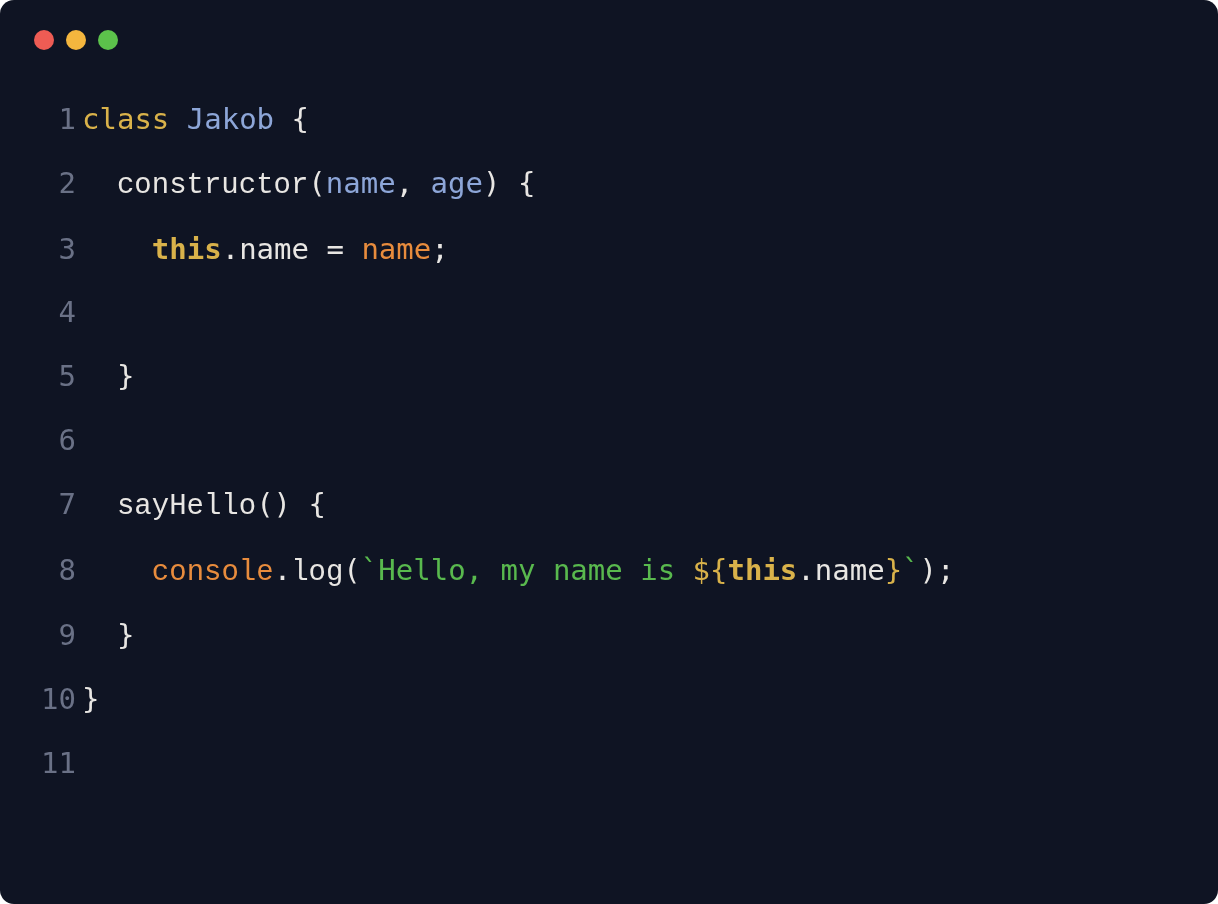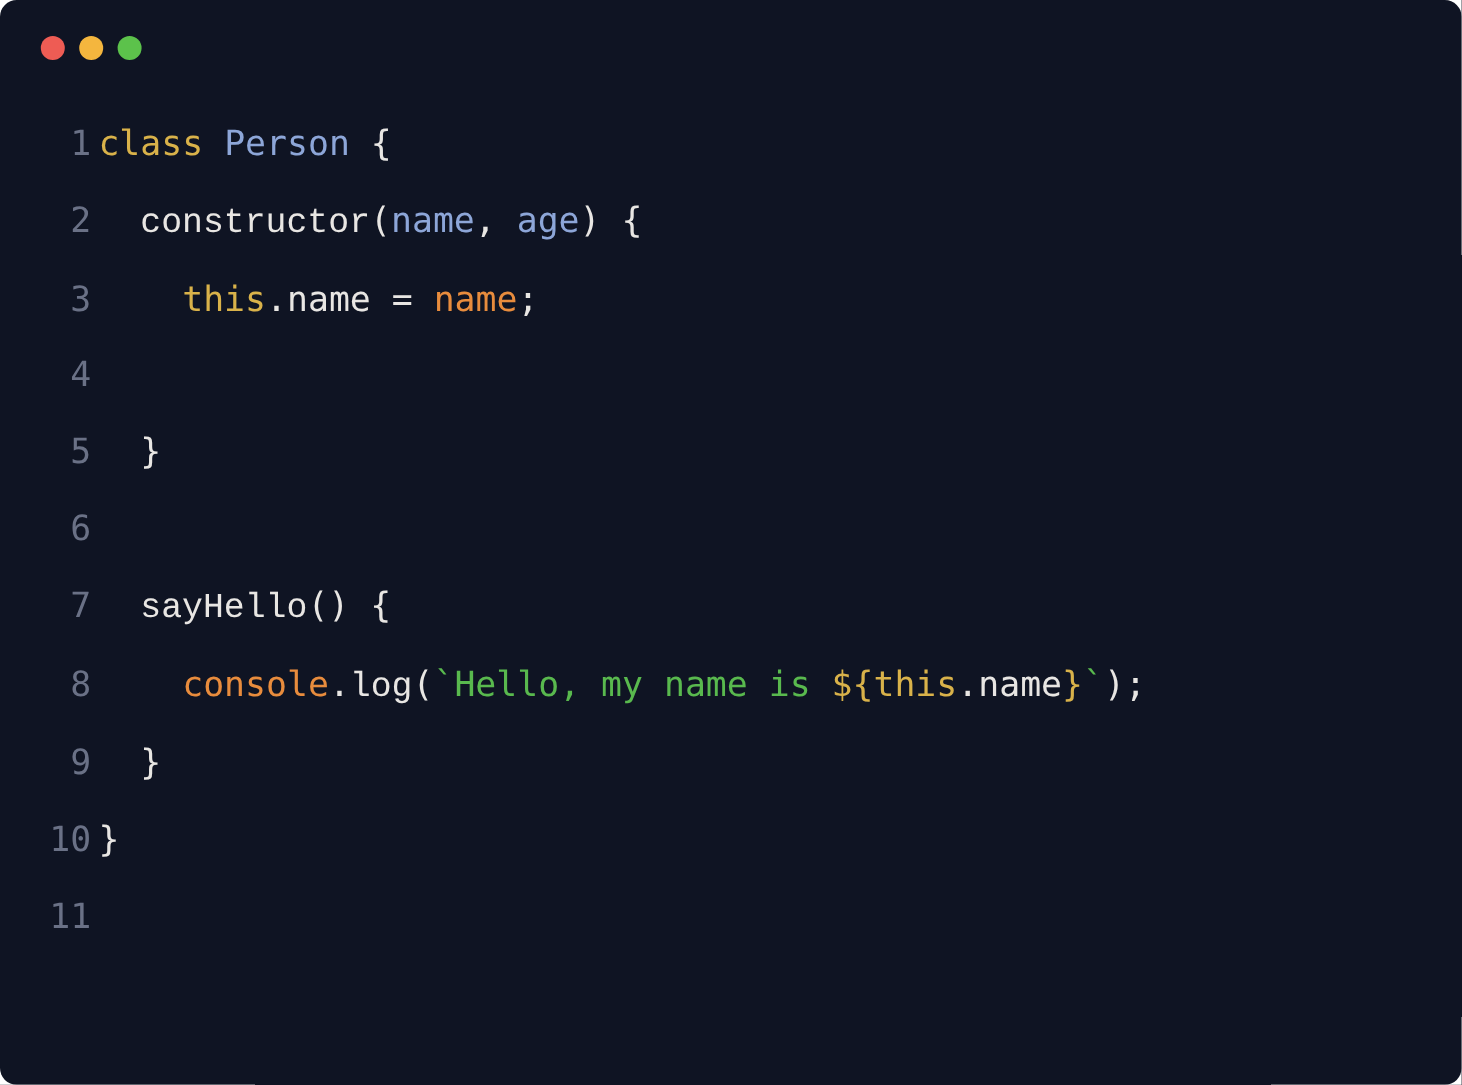--- a/index.html
+++ b/index.html
@@ -52,40 +52,40 @@
     user-select: none;
   }
   .content {
     color: #e8e6e3;
   }
   .kw-class { color: #d9b24a; }
   .class-name { color: #8da6d8; }
   .punct { color: #e8e6e3; }
   .fn-name { color: #e8e6e3; font-family: Liberation Mono, monospace; }
   .param { color: #8da6d8; }
-  .this-kw { color: #d9b24a; }
+  .this-kw { color: #d9b24a; font-weight: bold; }
   .prop { color: #e8e6e3; }
   .var-ref { color: #e88c3d; }
-  .obj-ref { color: #e88c3d; }
+  .obj-ref { color: #e88c3d; font-family: Liberation Mono, monospace; }
   .string { color: #59b94e; }
   .interp-open { color: #d9b24a; }
   .interp-close { color: #d9b24a; }
   .comment { color: #6a7186; }
 </style>
 </head>
 <body>
 
 <div class="window">
   <div class="titlebar">
     <div class="dot red"></div>
     <div class="dot yellow"></div>
     <div class="dot green"></div>
   </div>
   <div class="code" id="code">
-      <div class="line"><span class="lineno">1</span><span class="content"><span class="kw-class">class</span><span class="punct"> </span><span class="class-name">Person</span><span class="punct"> {</span></span></div>
+      <div class="line"><span class="lineno">1</span><span class="content"><span class="kw-class">class</span><span class="punct"> </span><span class="class-name">Jakob</span><span class="punct"> {</span></span></div>
       <div class="line"><span class="lineno">2</span><span class="content"><span class="punct">  </span><span class="fn-name">constructor</span><span class="punct">(</span><span class="param">name</span><span class="punct">, </span><span class="param">age</span><span class="punct">) {</span></span></div>
       <div class="line"><span class="lineno">3</span><span class="content"><span class="punct">    </span><span class="this-kw">this</span><span class="punct">.</span><span class="prop">name</span><span class="punct"> = </span><span class="var-ref">name</span><span class="punct">;</span></span></div>
       <div class="line"><span class="lineno">4</span></div>
       <div class="line"><span class="lineno">5</span><span class="content"><span class="punct">  }</span></span></div>
       <div class="line"><span class="lineno">6</span><span class="content">&nbsp;</span></div>
       <div class="line"><span class="lineno">7</span><span class="content"><span class="punct">  </span><span class="fn-name">sayHello</span><span class="punct">() {</span></span></div>
       <div class="line"><span class="lineno">8</span><span class="content"><span class="punct">    </span><span class="obj-ref">console</span><span class="punct">.</span><span class="fn-name">log</span><span class="punct">(</span><span class="string">`Hello, my name is </span><span class="interp-open">${</span><span class="this-kw">this</span><span class="punct">.</span><span class="prop">name</span><span class="interp-close">}</span><span class="string">`</span><span class="punct">);</span></span></div>
       <div class="line"><span class="lineno">9</span><span class="content"><span class="punct">  }</span></span></div>
       <div class="line"><span class="lineno">10</span><span class="content"><span class="punct">}</span></span></div>
       <div class="line"><span class="lineno">11</span></div>

